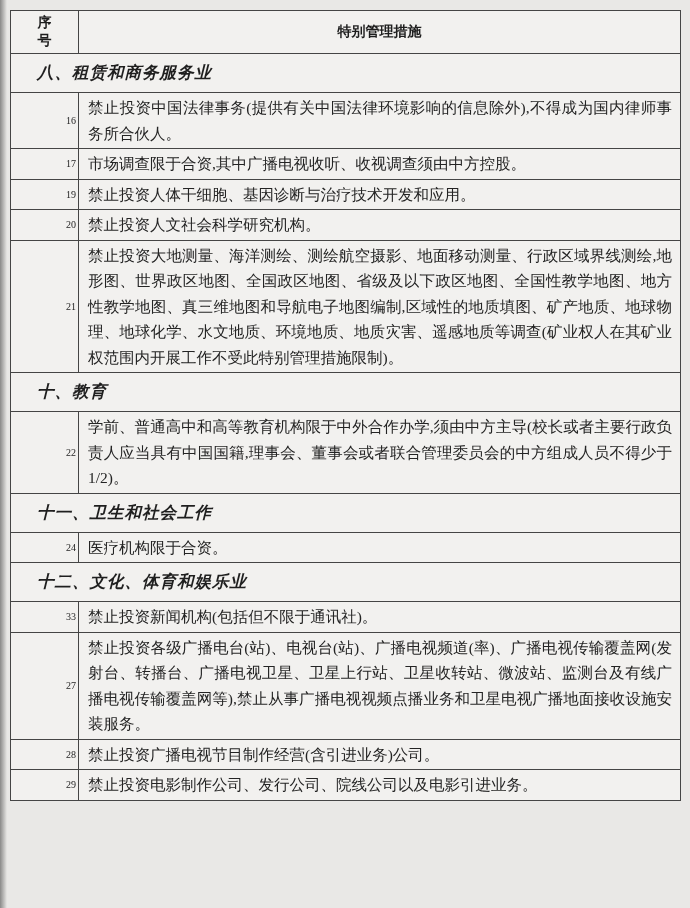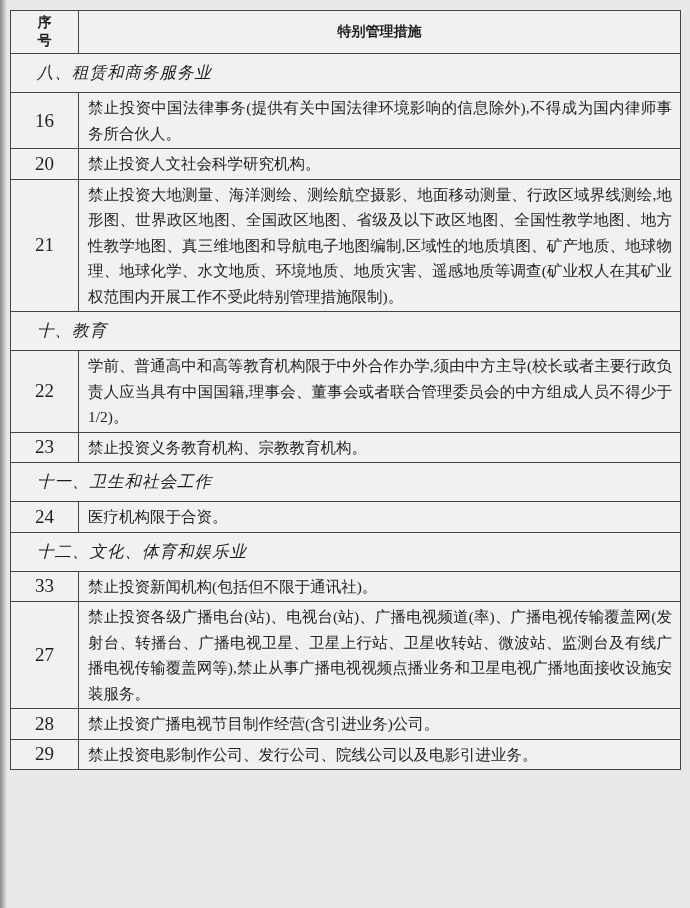--- a/index.html
+++ b/index.html
@@ -44,31 +44,31 @@
   th.h-no, th.h-measure {
     font-family: "Liberation Sans", "DejaVu Sans", sans-serif;
     font-weight: bold;
     font-size: 14px;
     text-align: center;
     height: 38px;
     padding: 2px 20px;
     color: #1e1e1e;
   }
   td.section {
-    font-weight: normal;
+    font-weight: bold;
     font-style: italic;
     font-size: 16.5px;
     height: 32px;
     padding: 3px 8px 3px 26px;
     letter-spacing: 1px;
     color: #1f1f1f;
   }
   td.no {
-    text-align: center;
-    font-size: 19px;
+    text-align: right;
+    font-size: 10px;
     padding: 2px 2px;
     color: #1f1f1f;
   }
   td.measure {
     font-size: 15.5px;
     line-height: 25.5px;
     padding: 2px 8px 2px 9px;
     text-align: justify;
     height: 23px;
     color: #242424;
@@ -93,37 +93,41 @@
     </thead>
     <tbody id="table-body">
         <tr>
           <td colspan="2" class="section">八、租赁和商务服务业</td>
         </tr>
         <tr>
           <td class="no">16</td>
           <td class="measure">禁止投资中国法律事务(提供有关中国法律环境影响的信息除外),不得成为国内律师事务所合伙人。</td>
         </tr>
         <tr>
+          <td class="no">17</td>
+          <td class="measure">市场调查限于合资,其中广播电视收听、收视调查须由中方控股。</td>
+        </tr>
+        <tr>
+          <td class="no">19</td>
+          <td class="measure">禁止投资人体干细胞、基因诊断与治疗技术开发和应用。</td>
+        </tr>
+        <tr>
           <td class="no">20</td>
           <td class="measure">禁止投资人文社会科学研究机构。</td>
         </tr>
         <tr>
           <td class="no">21</td>
           <td class="measure">禁止投资大地测量、海洋测绘、测绘航空摄影、地面移动测量、行政区域界线测绘,地形图、世界政区地图、全国政区地图、省级及以下政区地图、全国性教学地图、地方性教学地图、真三维地图和导航电子地图编制,区域性的地质填图、矿产地质、地球物理、地球化学、水文地质、环境地质、地质灾害、遥感地质等调查(矿业权人在其矿业权范围内开展工作不受此特别管理措施限制)。</td>
         </tr>
         <tr>
           <td colspan="2" class="section">十、教育</td>
         </tr>
         <tr>
           <td class="no">22</td>
           <td class="measure">学前、普通高中和高等教育机构限于中外合作办学,须由中方主导(校长或者主要行政负责人应当具有中国国籍,理事会、董事会或者联合管理委员会的中方组成人员不得少于 1/2)。</td>
-        </tr>
-        <tr>
-          <td class="no">23</td>
-          <td class="measure">禁止投资义务教育机构、宗教教育机构。</td>
         </tr>
         <tr>
           <td colspan="2" class="section">十一、卫生和社会工作</td>
         </tr>
         <tr>
           <td class="no">24</td>
           <td class="measure">医疗机构限于合资。</td>
         </tr>
         <tr>
           <td colspan="2" class="section">十二、文化、体育和娱乐业</td>

